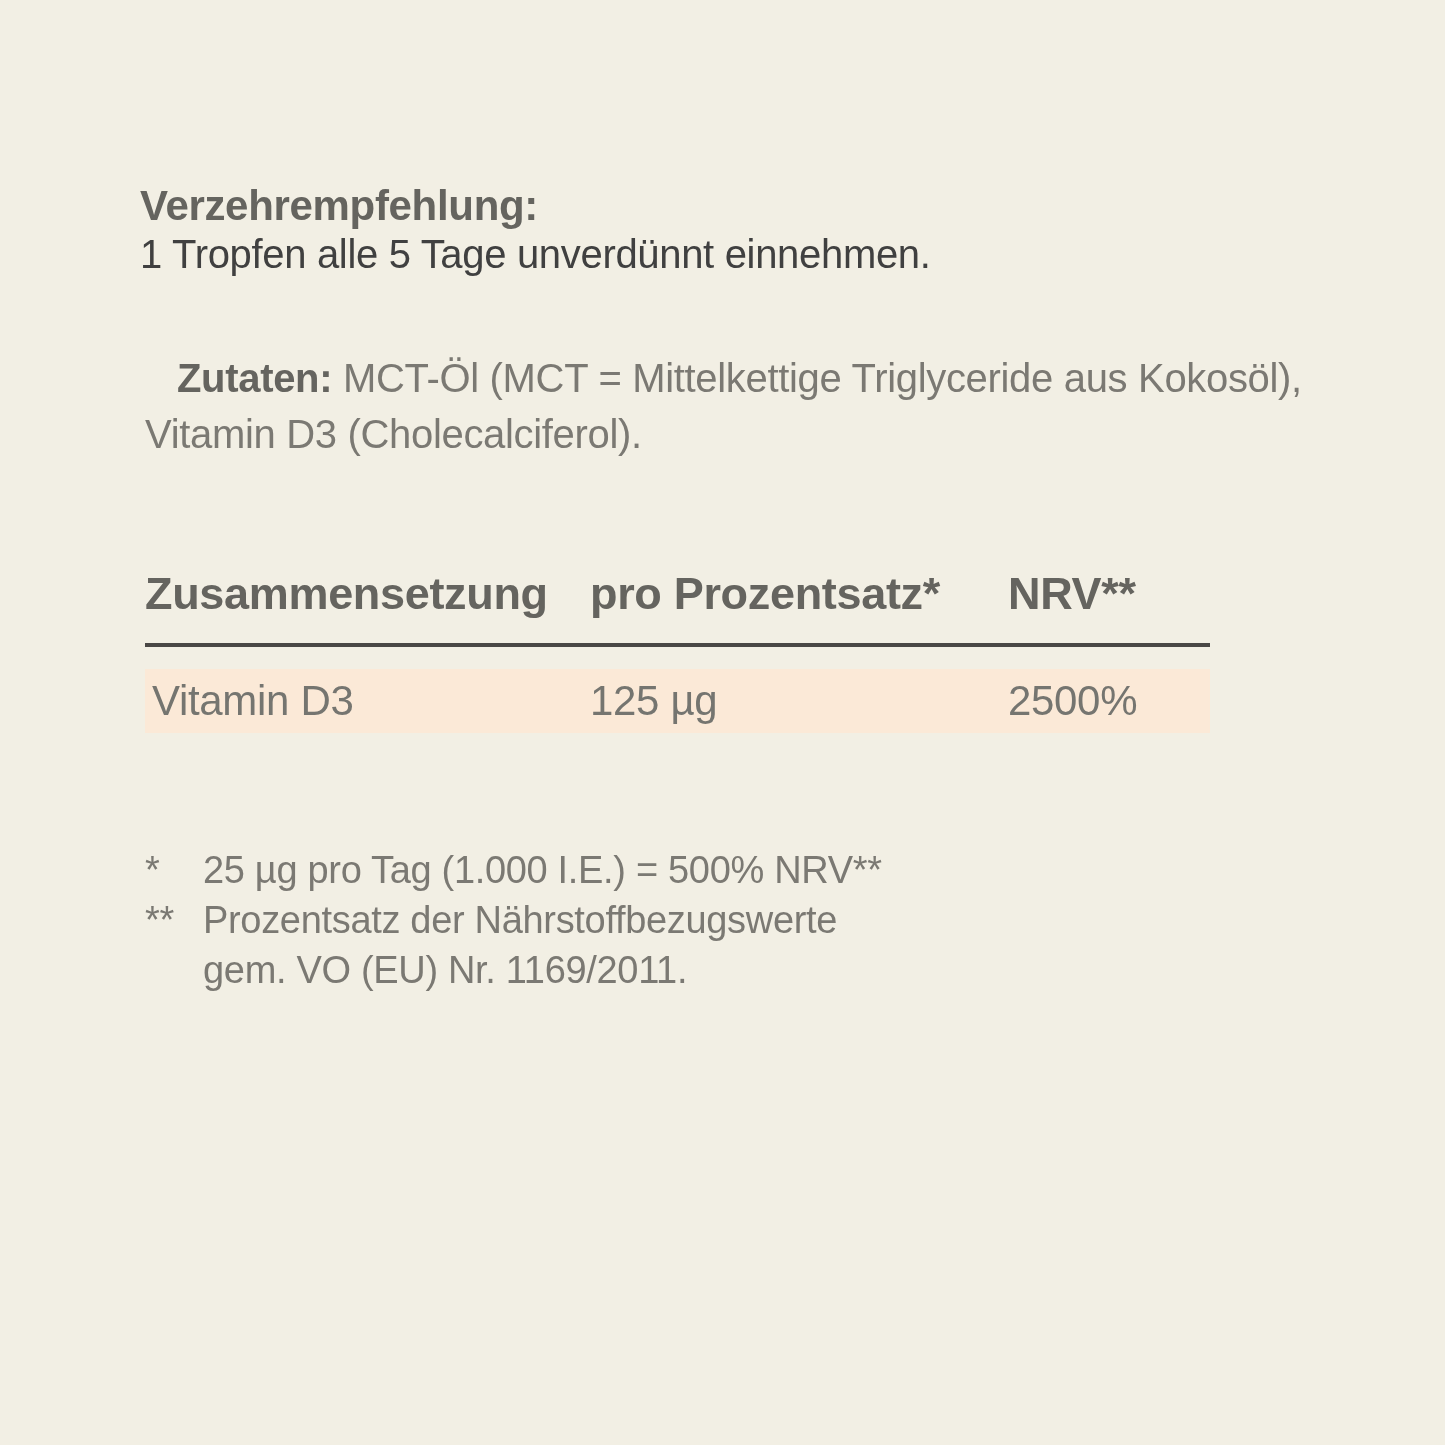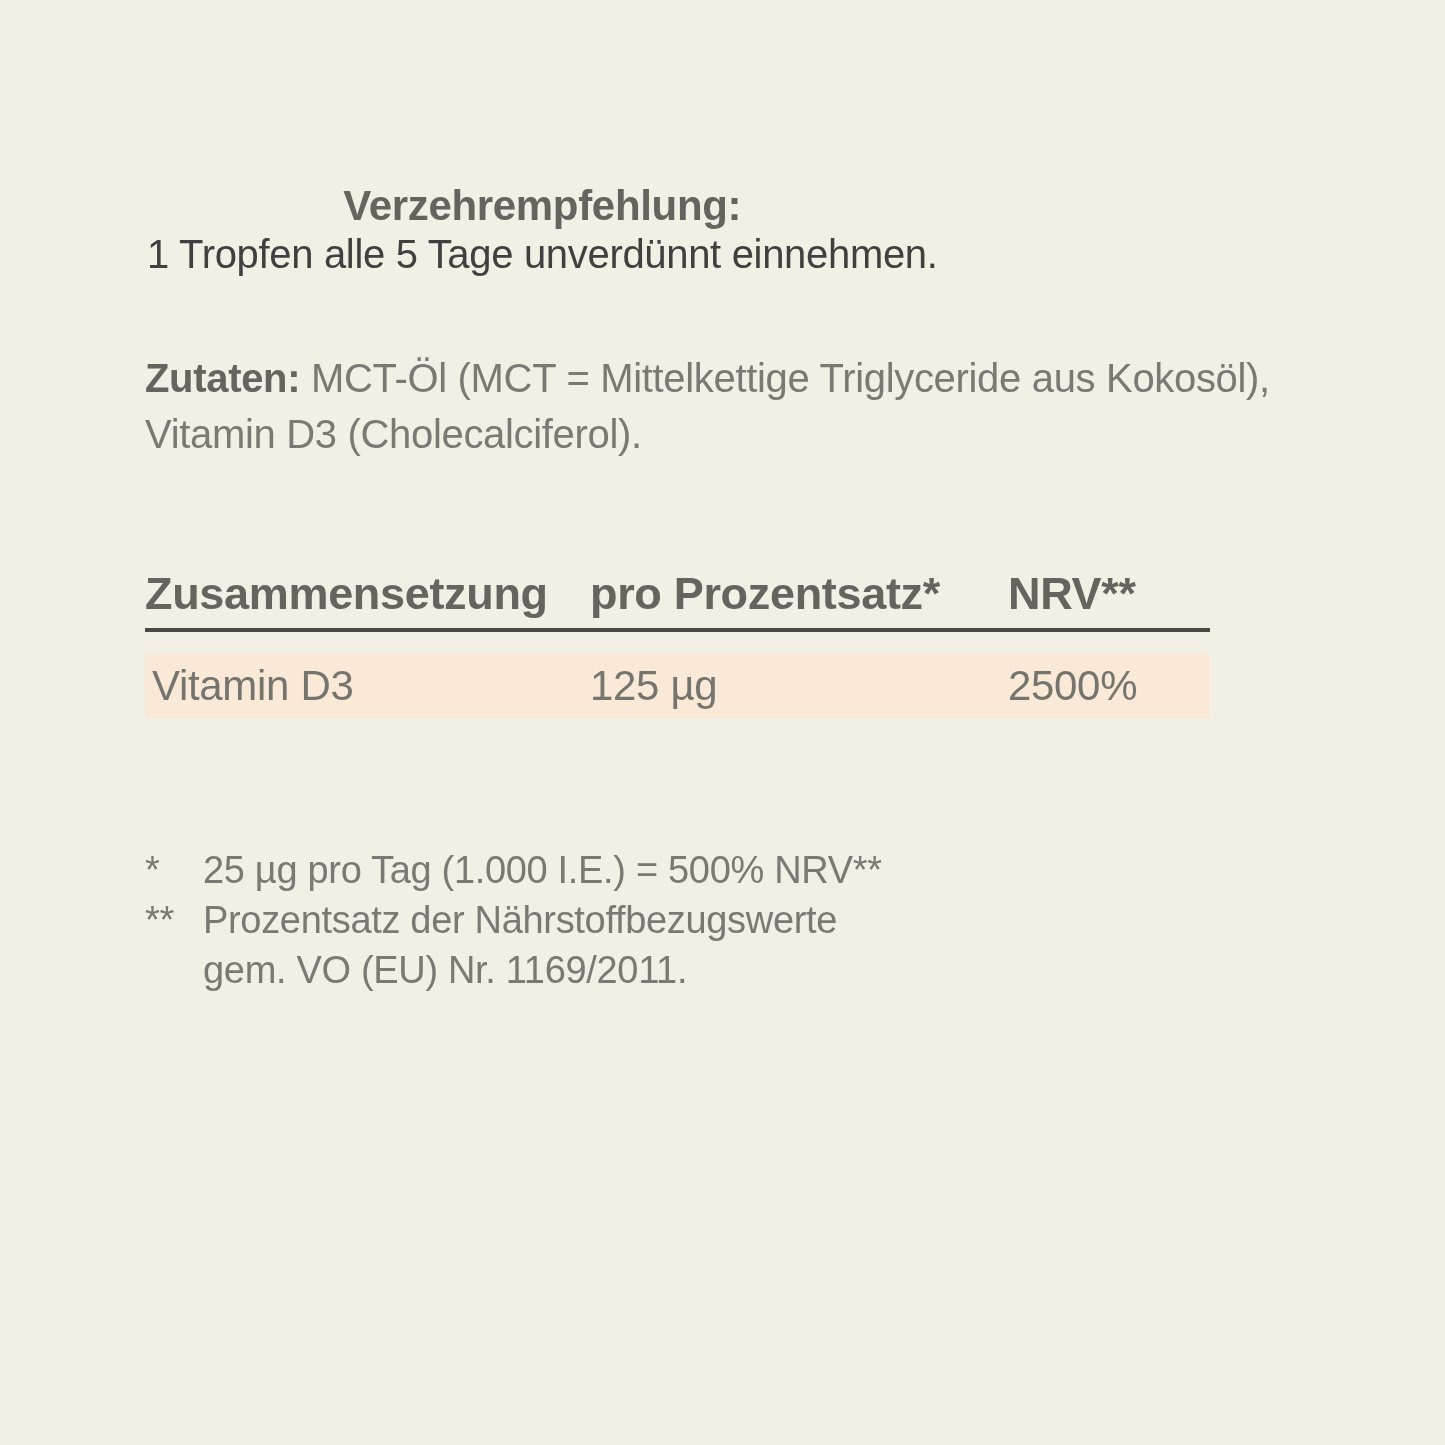--- a/index.html
+++ b/index.html
@@ -12,24 +12,23 @@
     height: 1445px;
     background: #f2efe4;
     font-family: "Liberation Sans", sans-serif;
     letter-spacing: -0.02em;
     overflow: hidden;
   }
 
   
   .serving {
     position: absolute;
-    left: 147px;
+    left: 140px;
     top: 182px;
     white-space: nowrap;
-    text-align: center;
   }
   .serving-heading {
     font-size: 42px;
     line-height: 48px;
     font-weight: bold;
     color: #65645f;
   }
   .serving-text {
     font-size: 40px;
     line-height: 48px;
@@ -42,36 +41,37 @@
     left: 145px;
     top: 350px;
     font-size: 40px;
     line-height: 56px;
     color: #7b7973;
     white-space: nowrap;
   }
   .ingredients .label {
     font-weight: bold;
     color: #65645f;
+    margin-left: 32px;
   }
 
   
   .comp-table {
     position: absolute;
     left: 145px;
     top: 568px;
     width: 1065px;
   }
   .comp-header {
     display: grid;
     grid-template-columns: 445px 418px 1fr;
     font-size: 45px;
     font-weight: bold;
     color: #65645f;
-    padding-bottom: 8px;
+    padding-bottom: 23px;
     border-bottom: 4px solid #4a4845;
   }
   .comp-row {
     display: grid;
     grid-template-columns: 445px 418px 1fr;
     align-items: center;
     margin-top: 22px;
     height: 64px;
     background: #fbe9d7;
     font-size: 42px;

